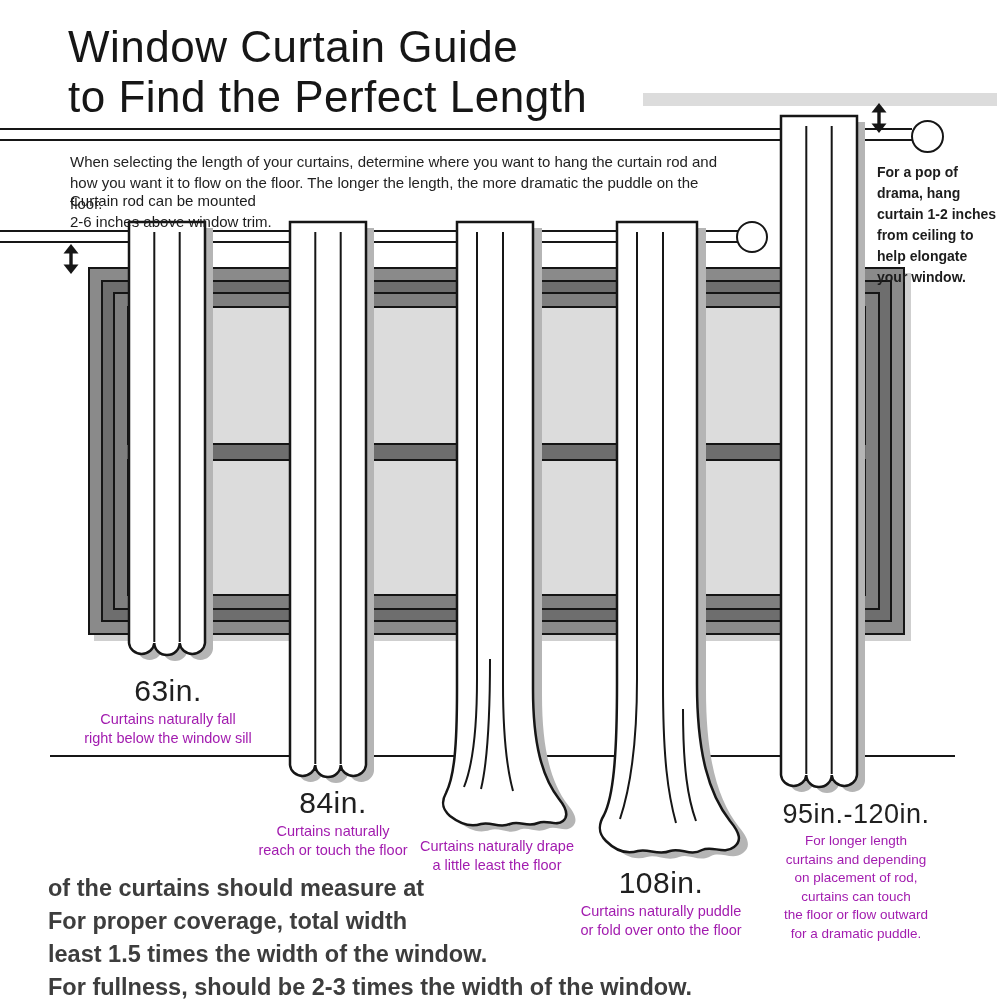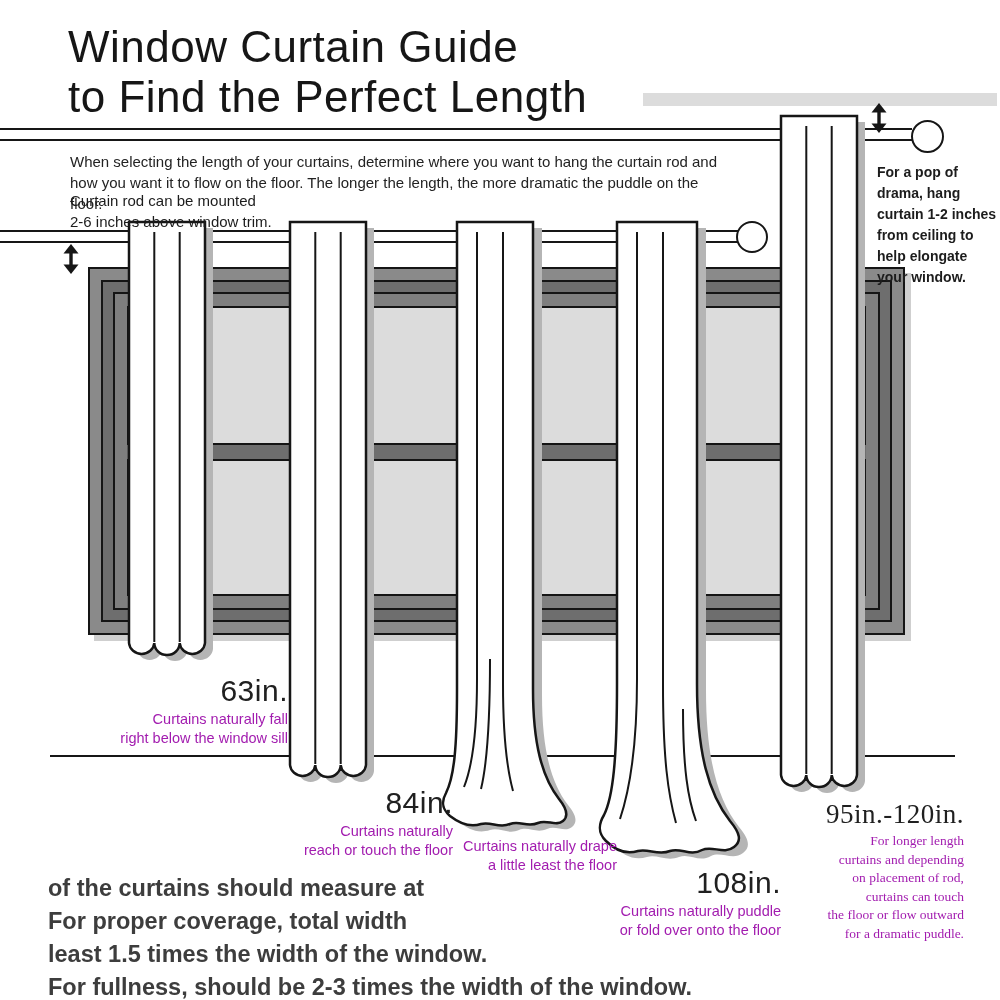--- a/index.html
+++ b/index.html
@@ -10,28 +10,28 @@
     font-family:"Liberation Sans", sans-serif; color:#1a1a1a;
   }
   .abs { position:absolute; }
 
   
   .title { left:68px; top:22px; font-size:44px; line-height:50px; letter-spacing:.5px; color:#161616; }
   .intro { left:70px; top:151px; width:650px; font-size:15px; line-height:21px; color:#232323; }
   .rod-note { left:70px; top:190px; width:300px; font-size:15px; line-height:21px; font-weight:normal; color:#1c1c1c; }
   .ceiling-note { left:877px; top:162px; width:130px; font-size:14px; line-height:21px; font-weight:bold; color:#1c1c1c; }
 
-  .curtain-label { text-align:right; }
+  .curtain-label { text-align:center; }
   .curtain-label .len { font-size:30px; color:#202020; letter-spacing:.5px; }
   .curtain-label .desc { font-size:14.5px; line-height:19px; color:#a21caf; margin-top:2px; }
   #label-c1 { left:48px;  top:674px; width:240px; }
   #label-c2 { left:213px; top:786px; width:240px; }
   #label-c3 { left:377px; top:835px; width:240px; }
   #label-c4 { left:541px; top:866px; width:240px; }
-  #label-c5 { left:748px; top:799px; width:216px;font-family:Liberation Serif, serif; }
+  #label-c5 { left:748px; top:799px; width:216px; }
   #label-c5 .len { font-size:27px; }
   #label-c5 .desc { font-size:13.5px; line-height:18.5px; }
 
   .footer { left:48px; top:872px; width:900px; font-size:23.5px; line-height:33px; font-weight:bold; color:#3d3d3d; }
 
   
   .ceiling-bar { left:643px; top:93px; width:354px; height:13px; background:#dcdcdc; }
 
   .rod { background:#ffffff; border-top:2.5px solid #161616; border-bottom:2.5px solid #161616; height:13px; }
   #rod-high { left:0; top:128px; width:912px; }

